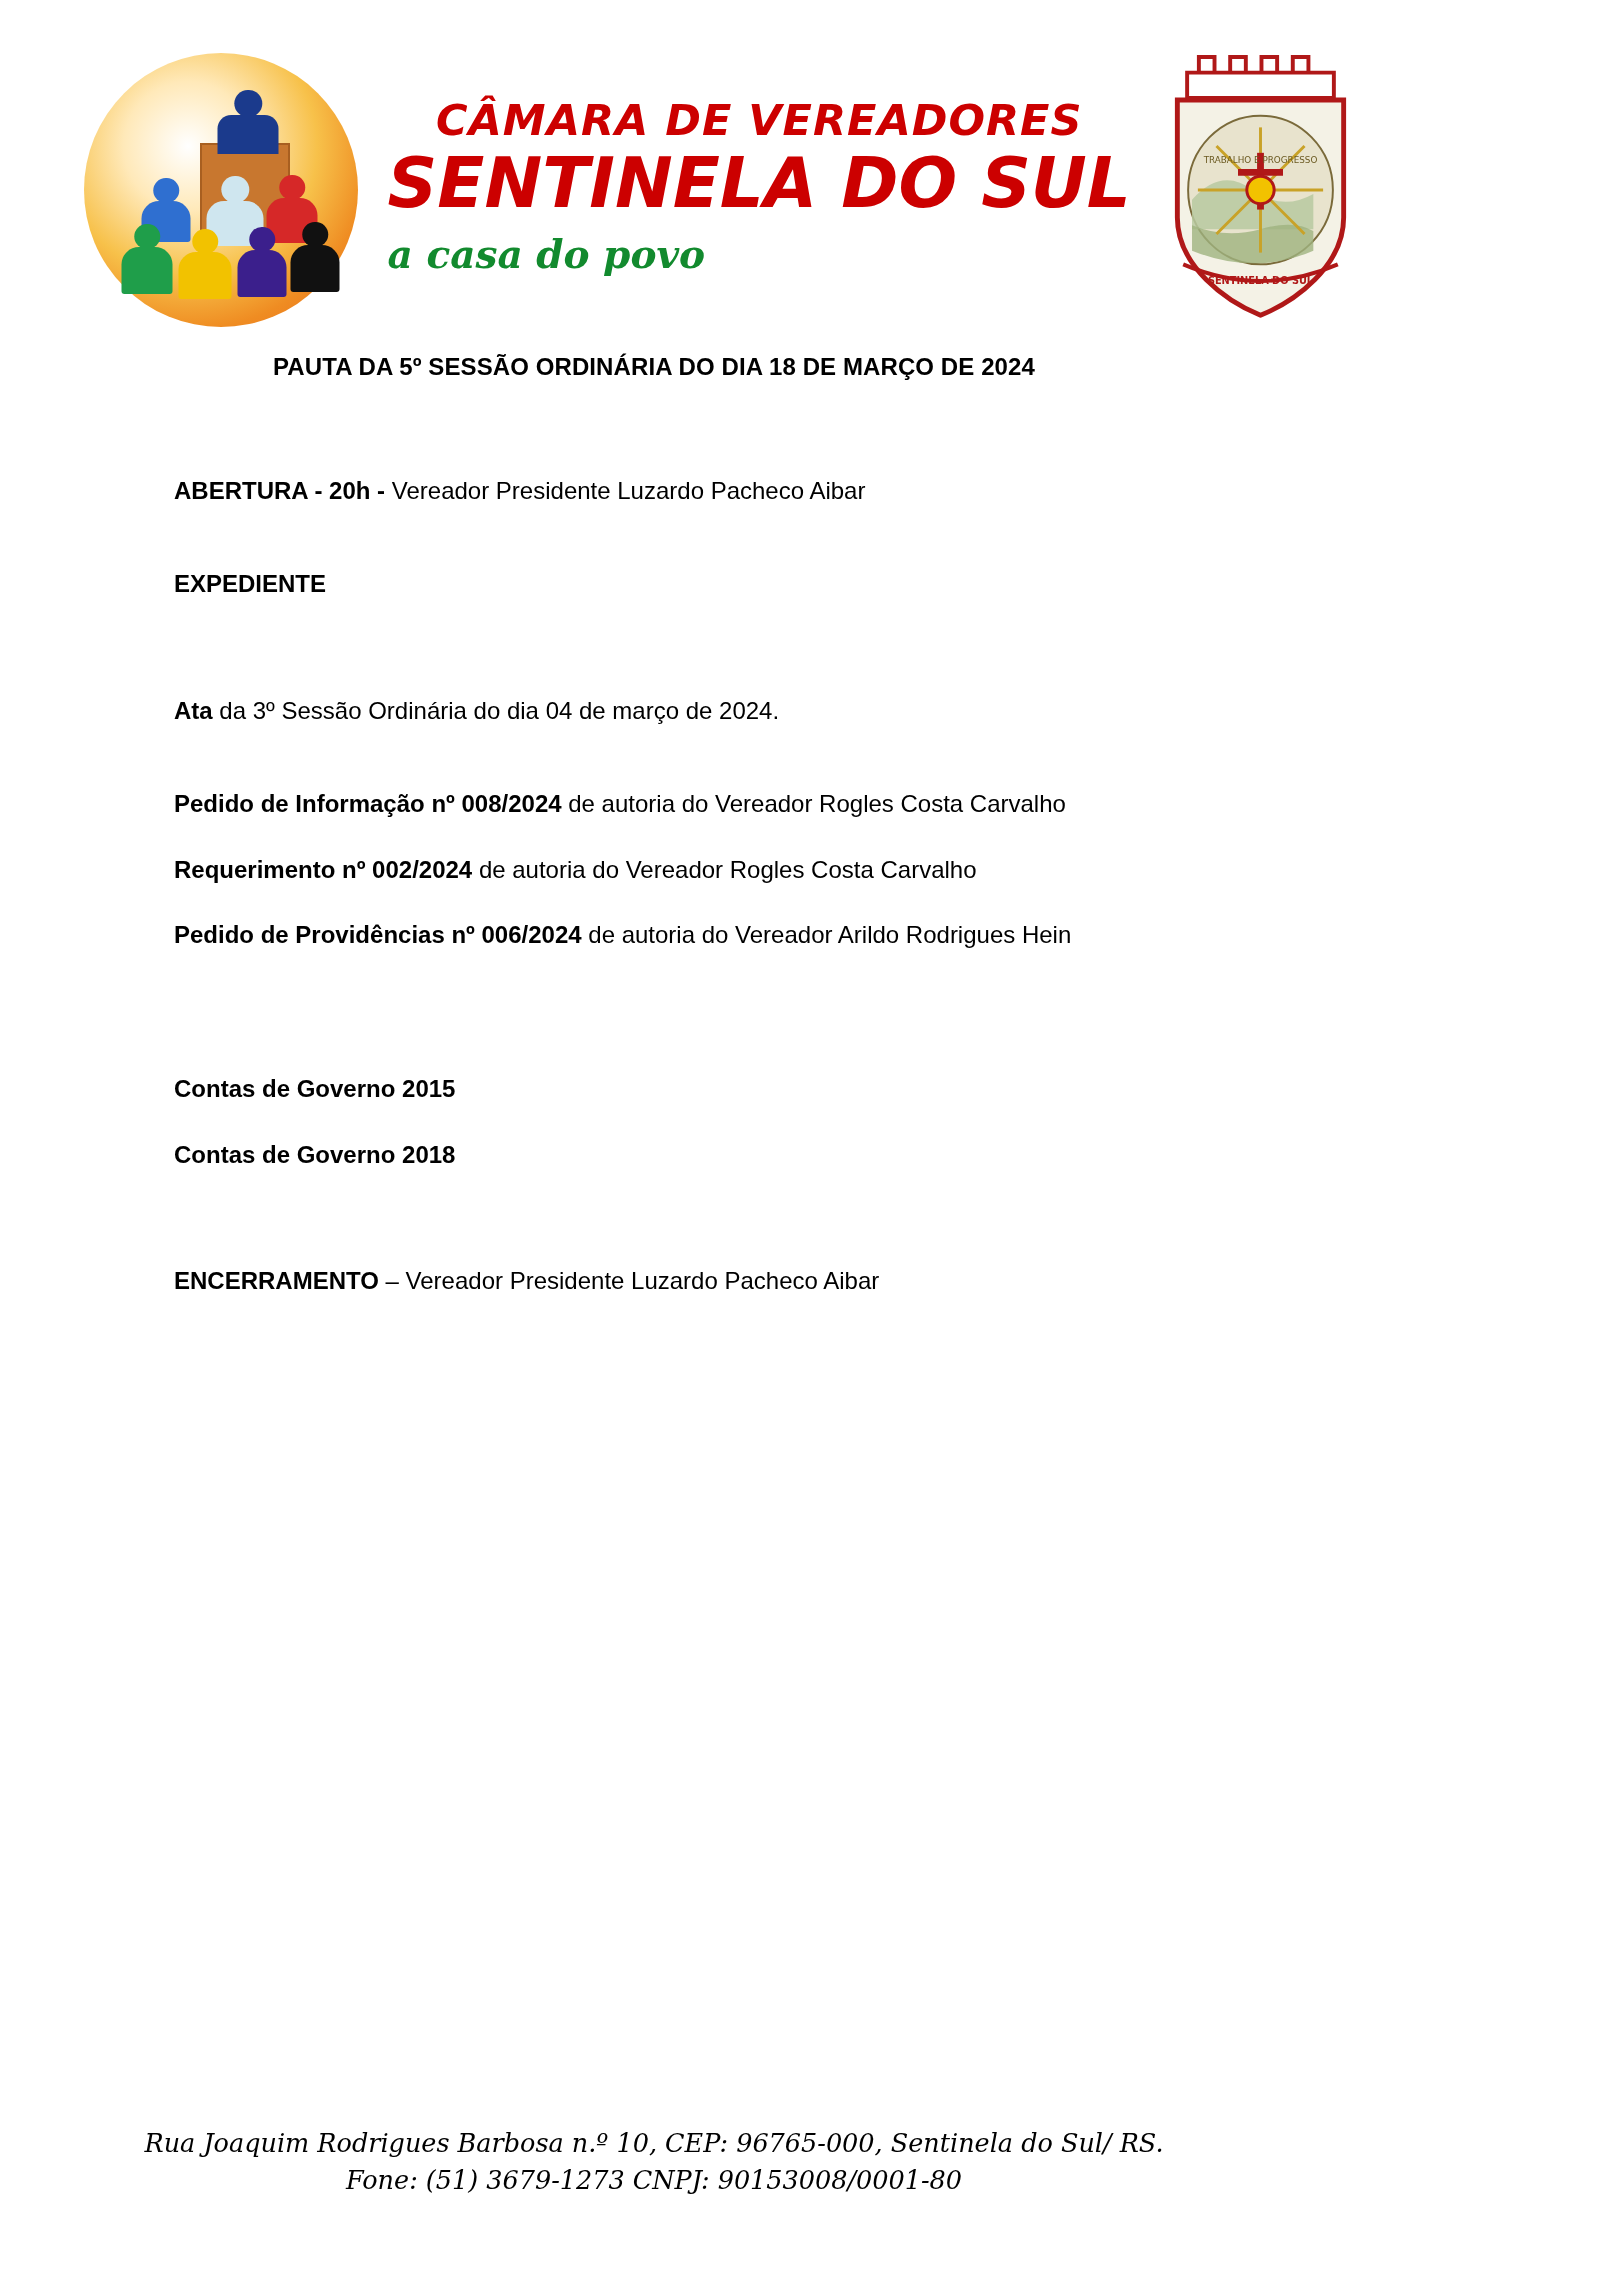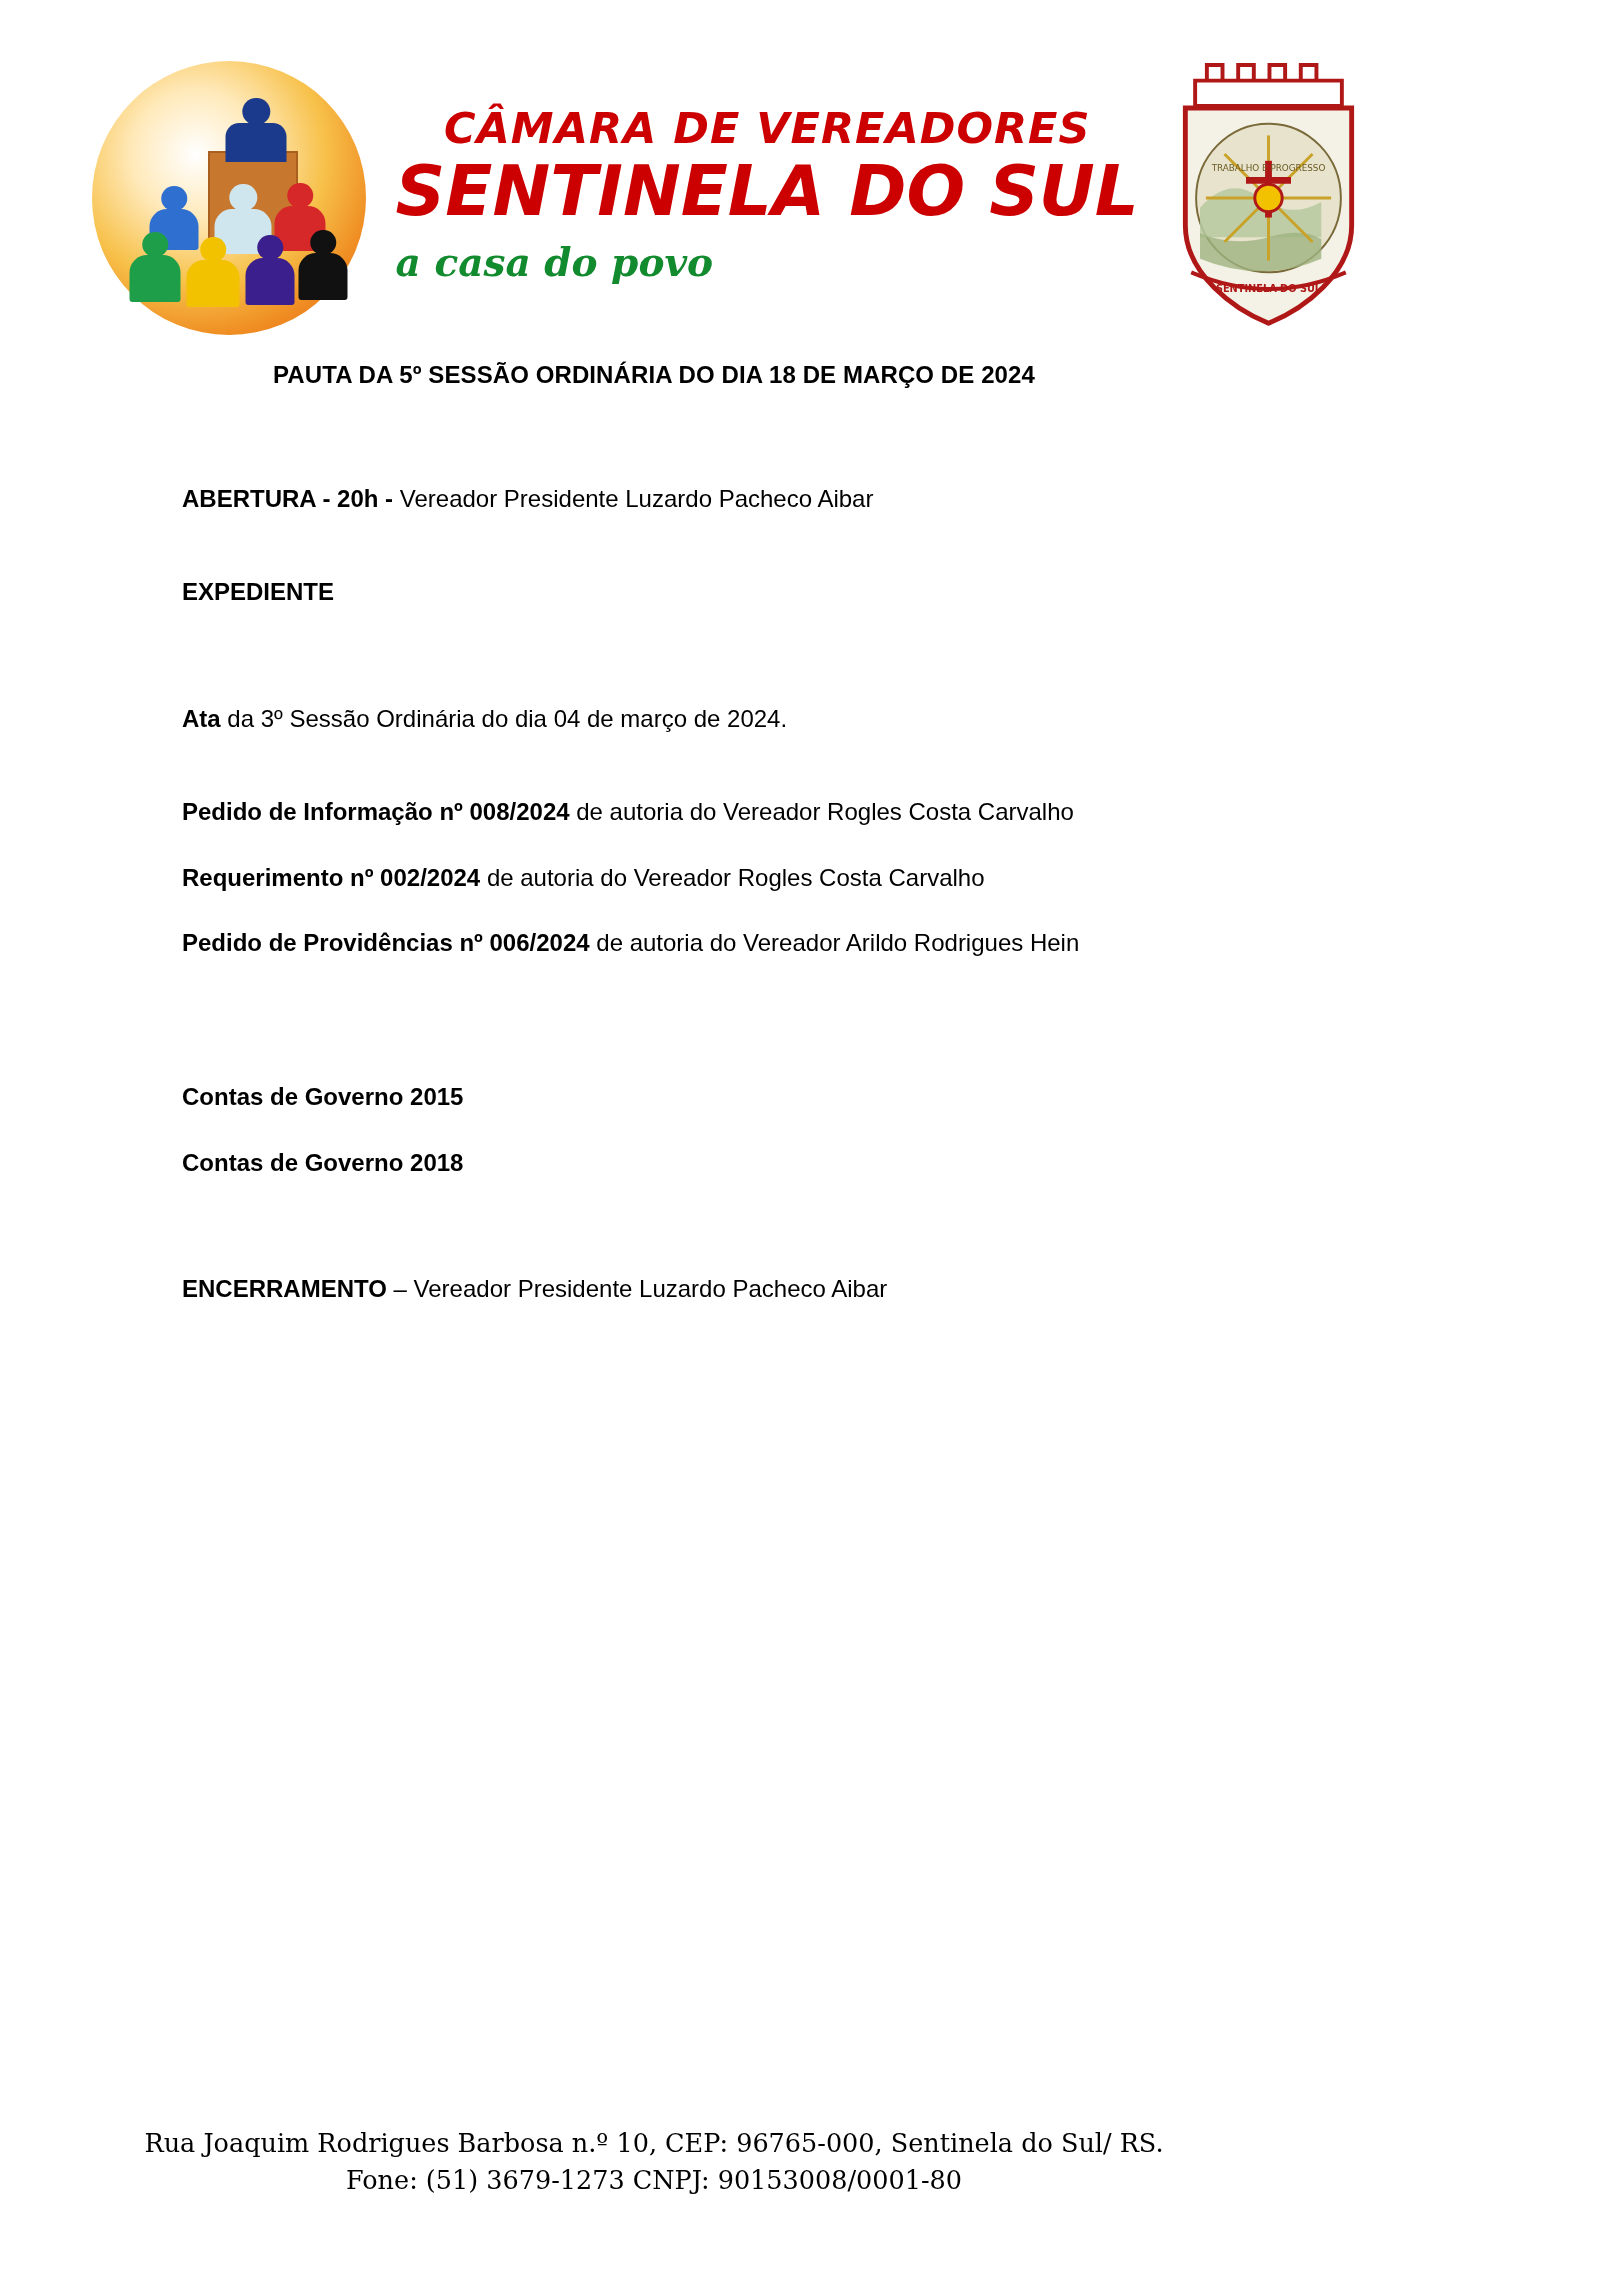--- a/index.html
+++ b/index.html
@@ -13,21 +13,21 @@
     position: relative;
     font-family: "Liberation Sans", sans-serif;
     color: #000000;
     overflow: hidden;
   }
 
   .page {
     position: relative;
     width: 1308px;
     height: 2293px;
-    padding: 8px;
+    padding: 0;
     box-sizing: border-box;
   }
 
   
   .header {
     display: flex;
     align-items: center;
     justify-content: space-between;
     padding: 27.4px 76px 0 76px;
     box-sizing: border-box;
@@ -137,20 +137,21 @@
   .justify { text-align: justify; }
 
   
   .footer {
     position: absolute;
     left: 0;
     right: 0;
     bottom: 94px;
     text-align: center;
     font-family: "DejaVu Serif", serif;
+    font-style: italic;
     font-size: 25.5px;
     line-height: 1.45;
     color: #000;
   }
 </style>
 </head>
 <body>
 
 <div class="page">
 

